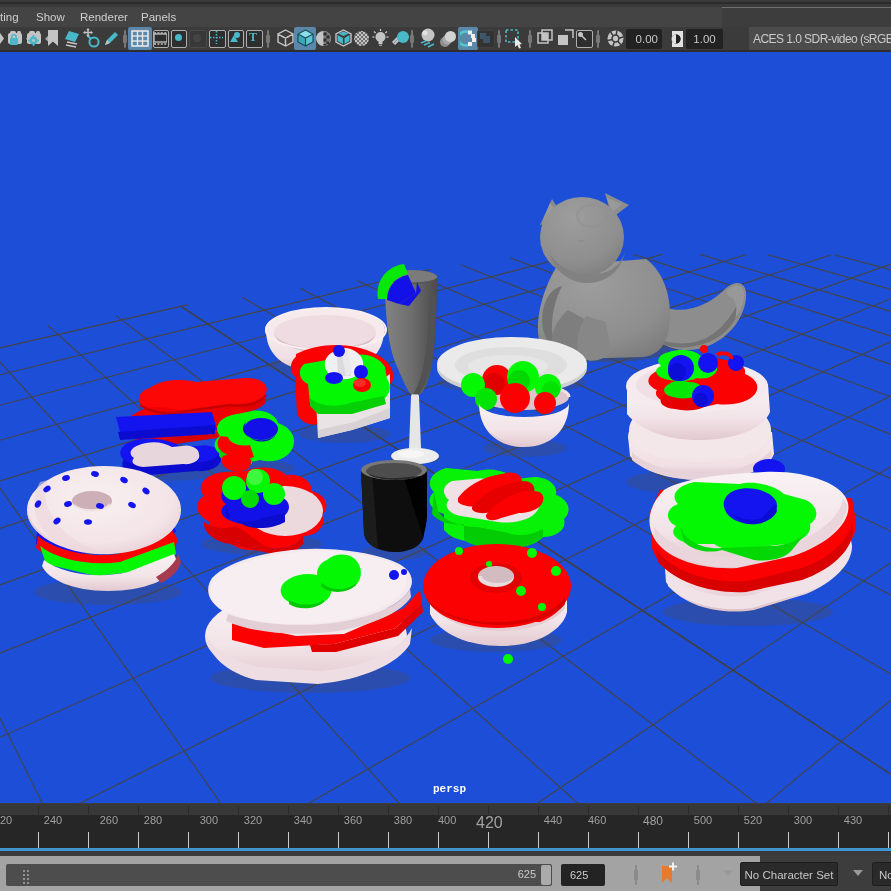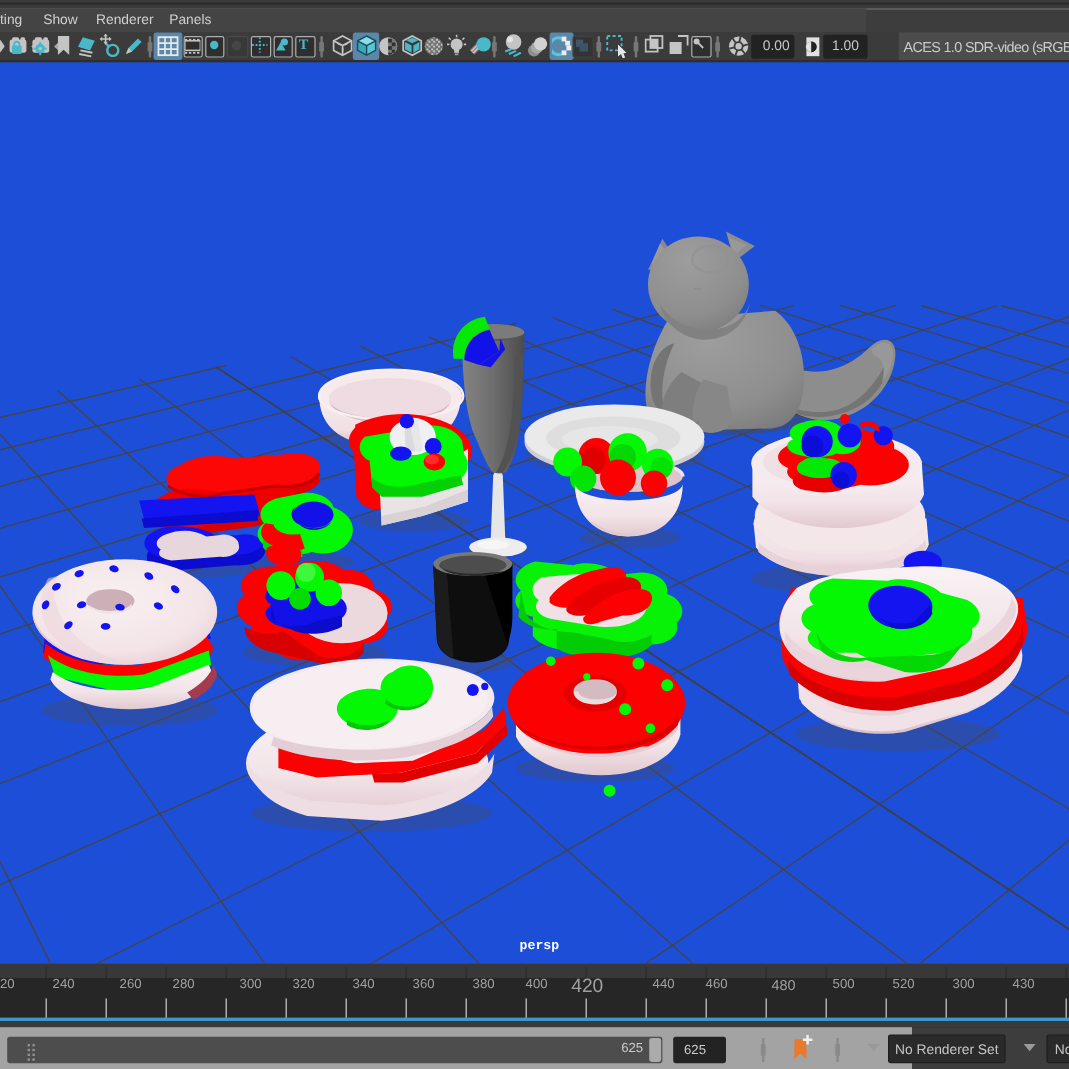--- a/index.html
+++ b/index.html
@@ -679,15 +679,15 @@
 <div style="position:absolute;left:561px;top:8px;width:44px;height:22px;background:#232323;border-radius:2px;color:#cccccc;font-size:11px;line-height:22px;padding-left:9px;box-sizing:border-box">625</div>
 <div style="position:absolute;left:635px;top:9px;width:2px;height:20px;background:#8a8a8a"></div>
     <div style="position:absolute;left:634px;top:14px;width:4px;height:10px;background:#8a8a8a;border-radius:1px"></div>
 <svg style="position:absolute;left:660px;top:6px" width="20" height="24">
       <path d="M2 4 h10 v17 l-5 -5 -5 5 z" fill="#e87a2e"></path>
       <path d="M9 4.5 h8 M13 0.5 v8" stroke="#f2f2f2" stroke-width="2"></path>
     </svg>
 <div style="position:absolute;left:697px;top:9px;width:2px;height:20px;background:#8a8a8a"></div>
     <div style="position:absolute;left:696px;top:14px;width:4px;height:10px;background:#8a8a8a;border-radius:1px"></div>
 <div style="position:absolute;left:723px;top:14px;width:0;height:0;border-left:5px solid transparent;border-right:5px solid transparent;border-top:6px solid #999999"></div>
-<div style="position:absolute;left:740px;top:6px;width:98px;height:24px;background:#2a2a2a;border:1px solid #1e1e1e;border-radius:2px;color:#c6c6c6;font-size:11.5px;line-height:24px;text-align:center;box-sizing:border-box">No Renderer Set</div>
+<div style="position:absolute;left:740px;top:6px;width:98px;height:24px;background:#2a2a2a;border:1px solid #1e1e1e;border-radius:2px;color:#c6c6c6;font-size:11.5px;line-height:24px;text-align:center;box-sizing:border-box">No Character Set</div>
 <div style="position:absolute;left:853px;top:14px;width:0;height:0;border-left:5px solid transparent;border-right:5px solid transparent;border-top:6px solid #999999"></div>
 <div style="position:absolute;left:872px;top:6px;width:30px;height:24px;background:#2a2a2a;border:1px solid #1e1e1e;border-radius:2px;color:#c6c6c6;font-size:11.5px;line-height:24px;box-sizing:border-box;padding-left:6px">No</div>
 </div>
 </body></html>

